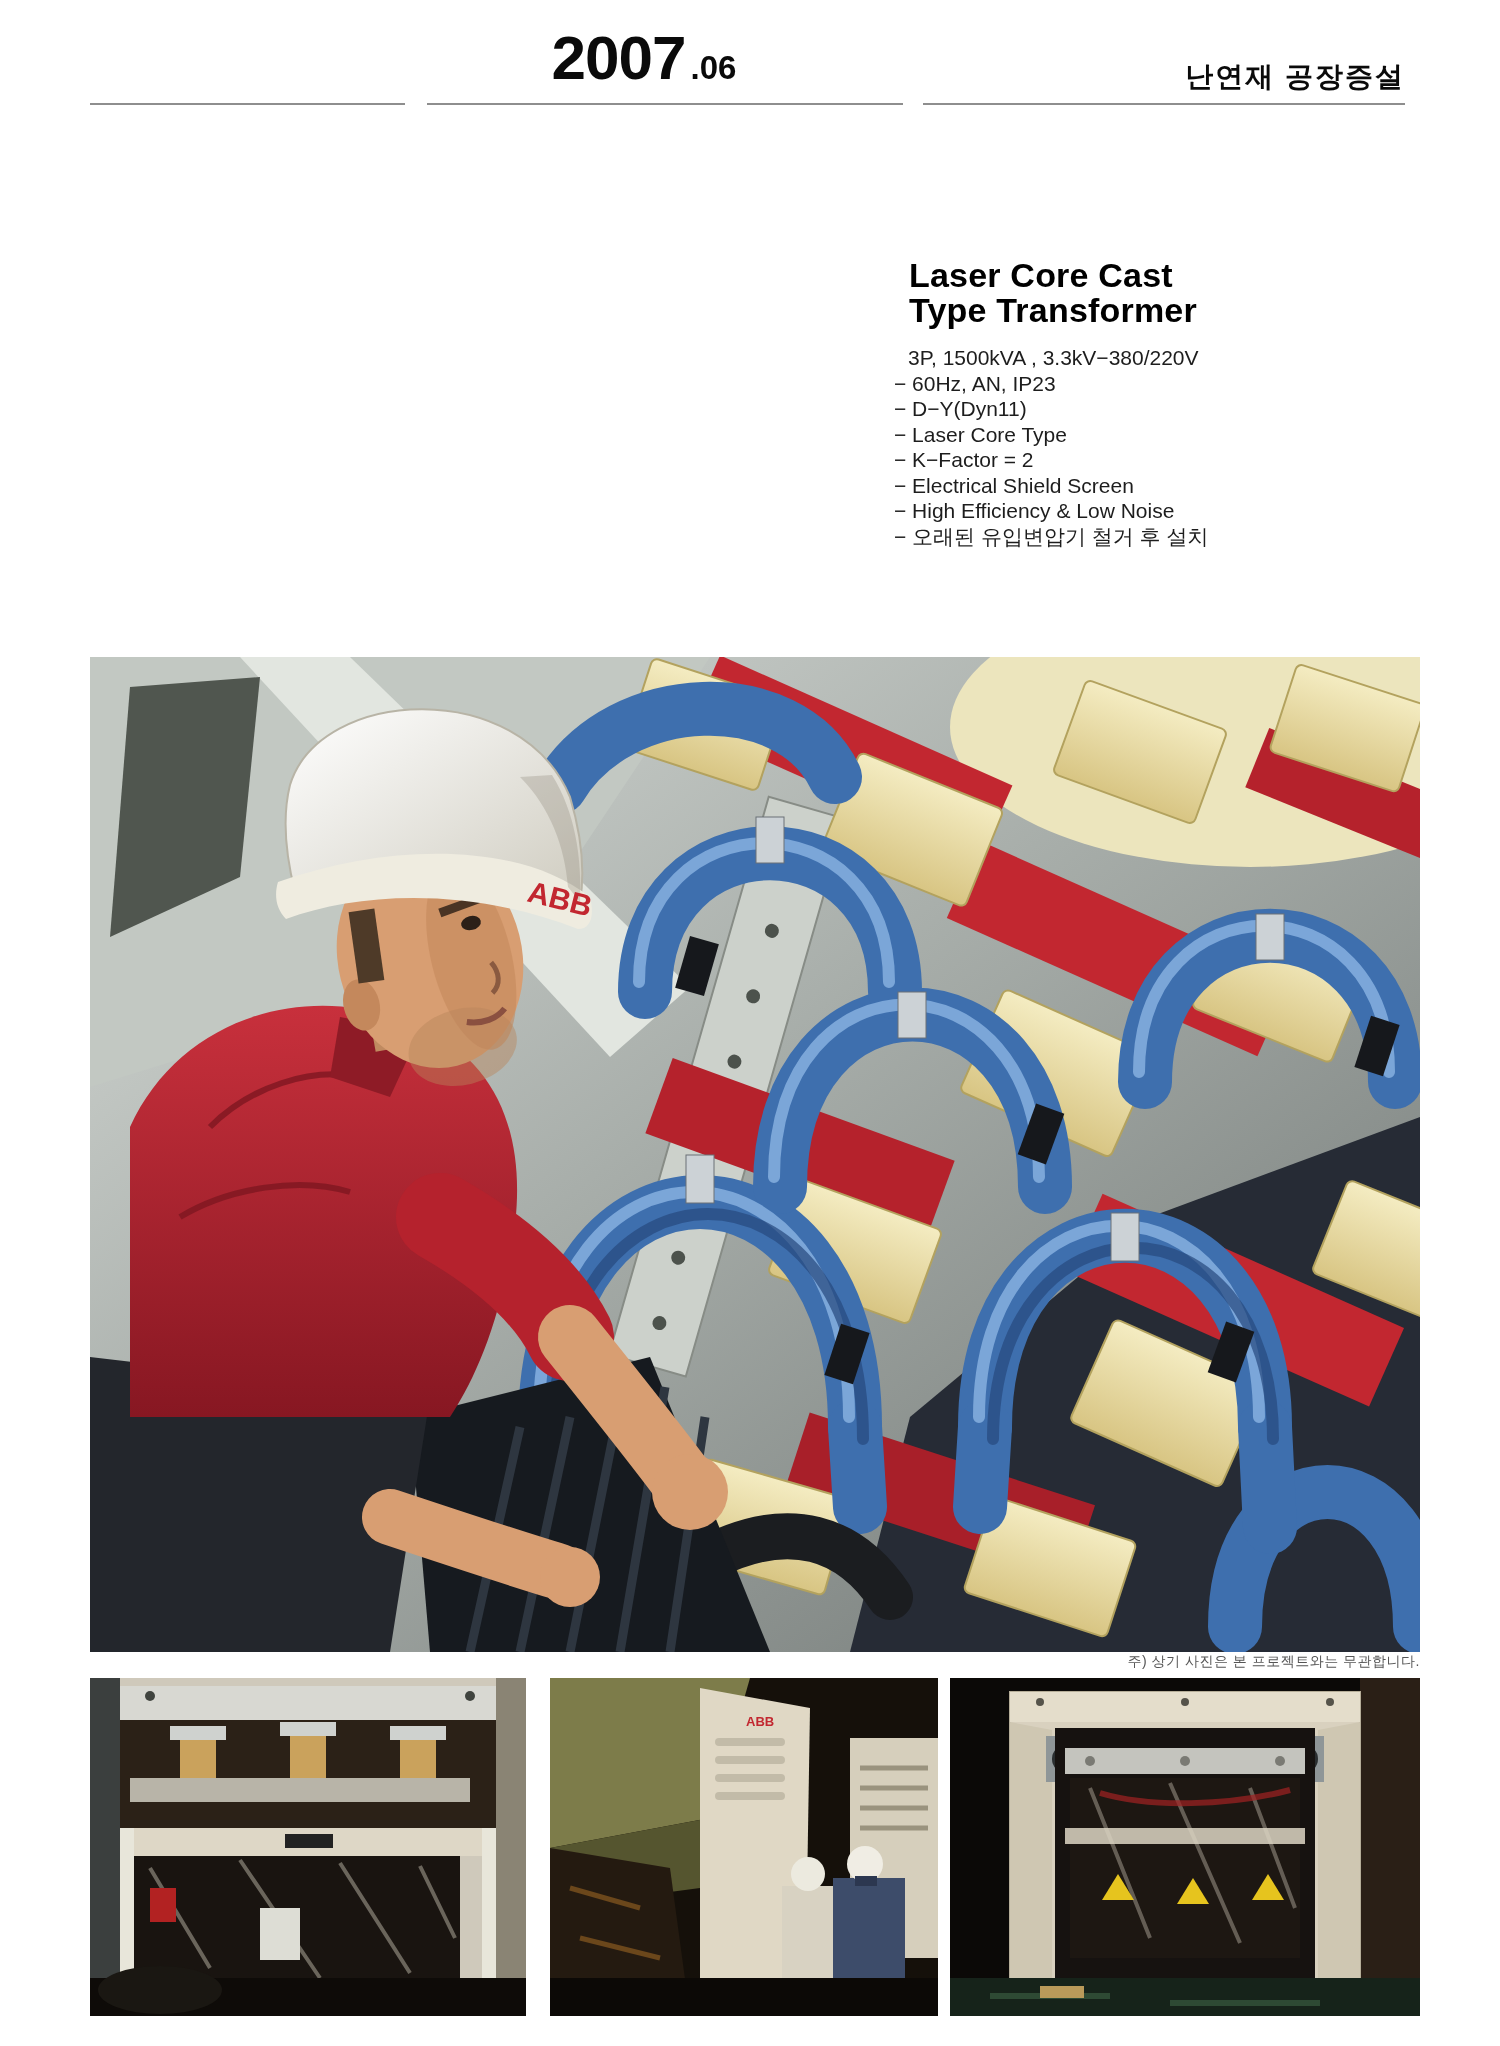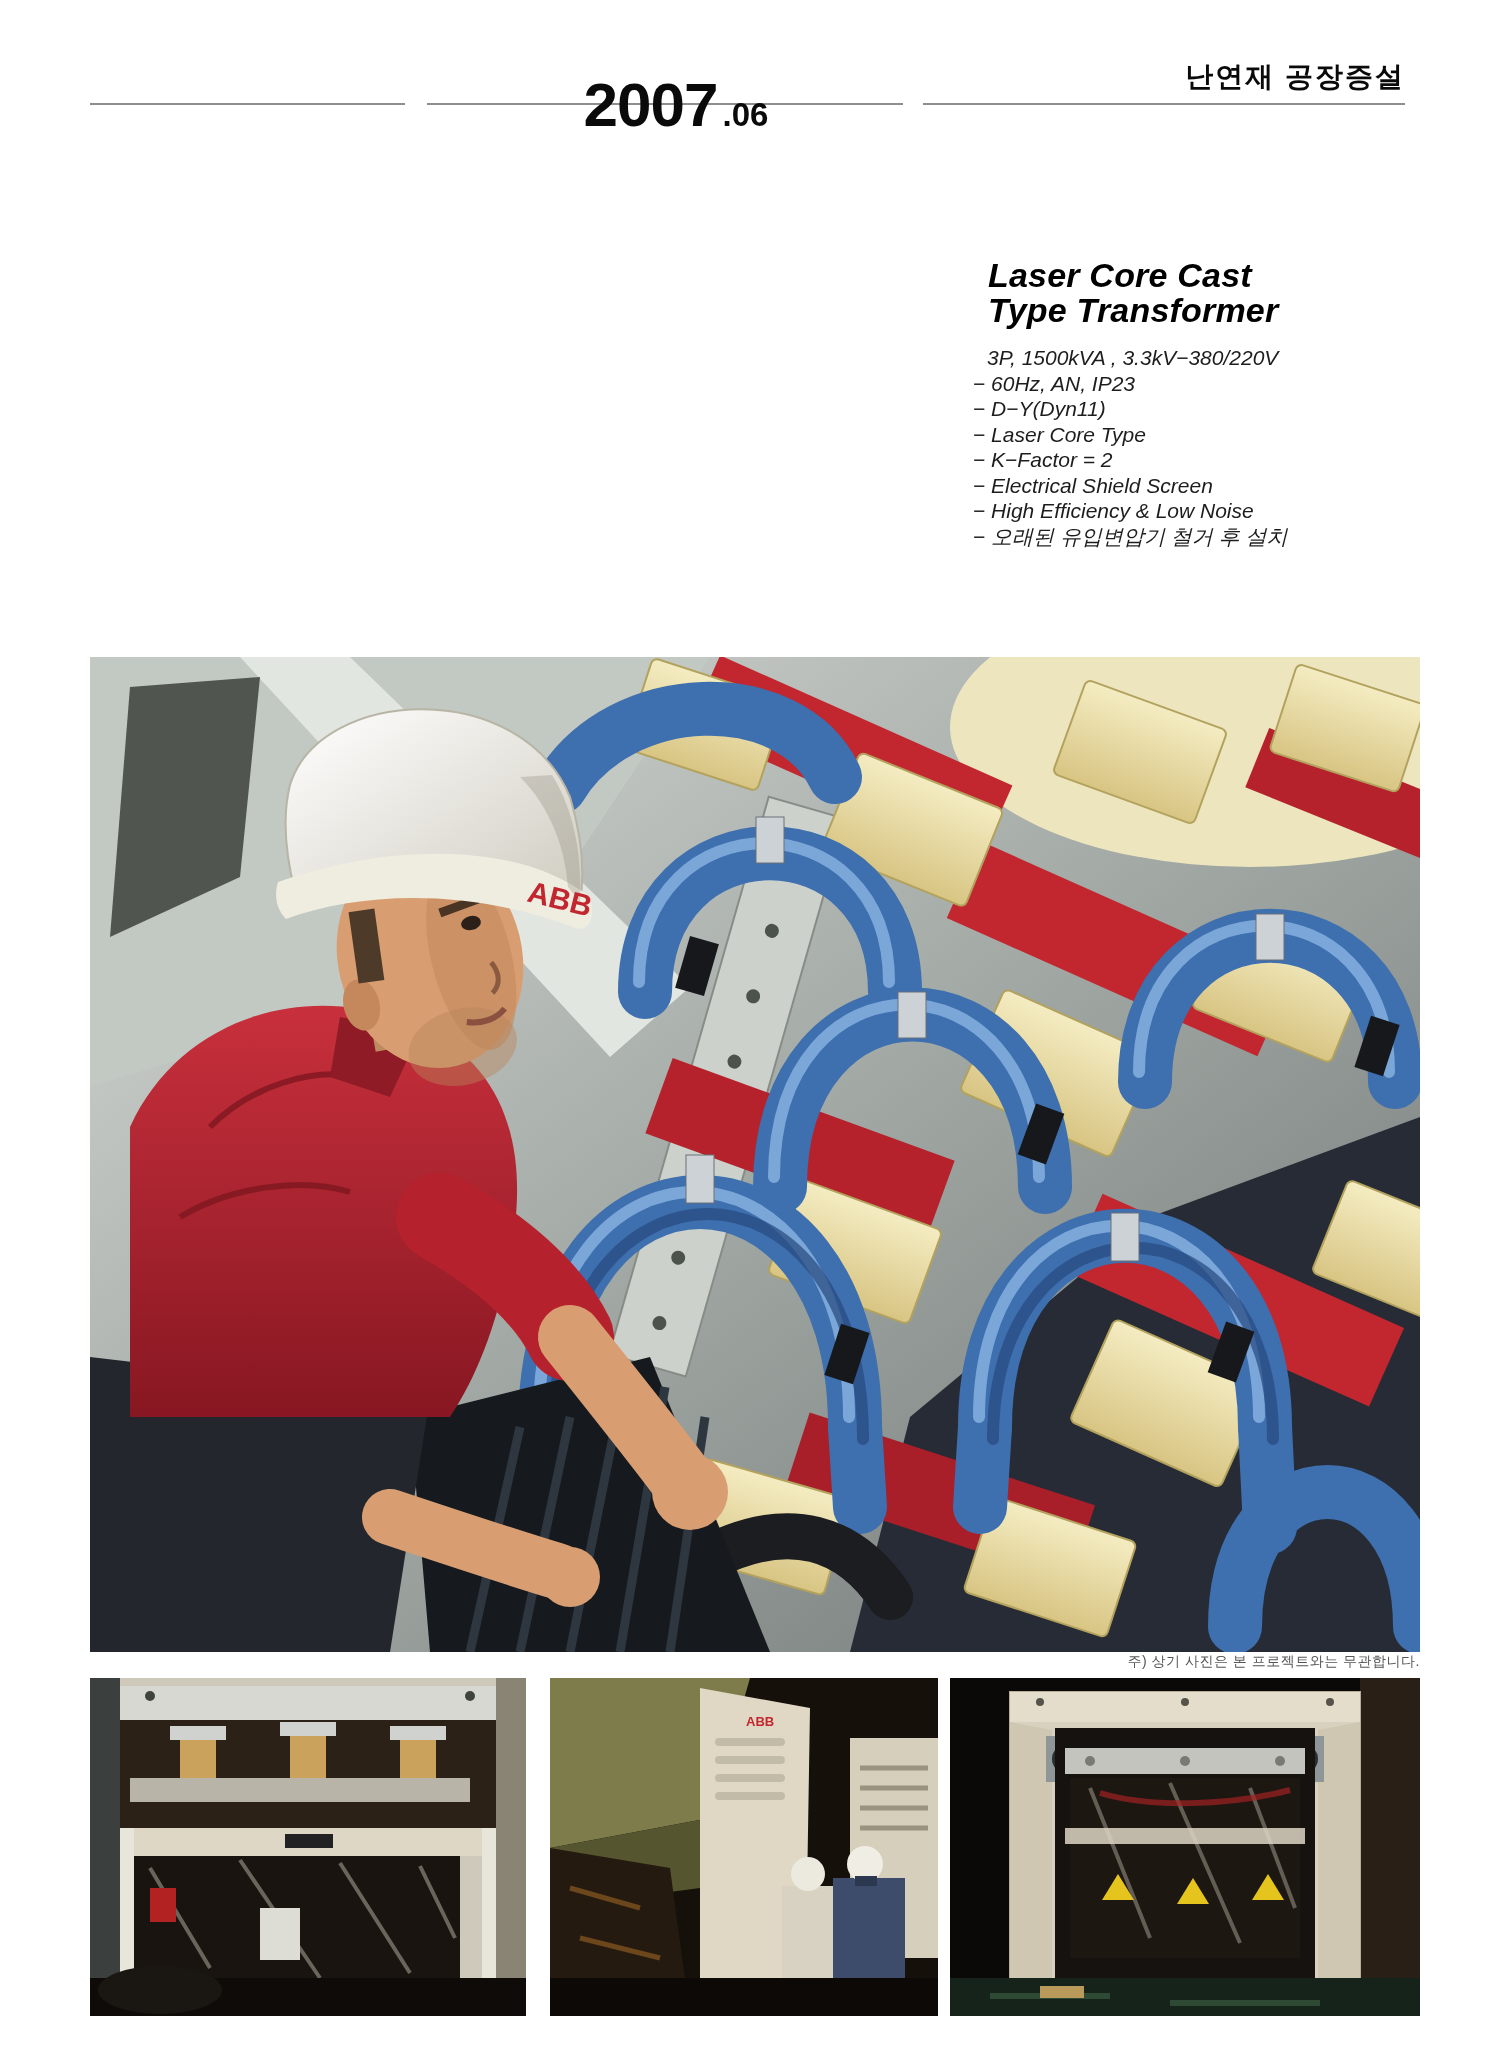--- a/index.html
+++ b/index.html
@@ -5,30 +5,30 @@
   html,body { margin:0; padding:0; background:#ffffff; }
   .page {
     position:relative; width:1500px; height:2046px; background:#ffffff;
     font-family:"Liberation Sans","DejaVu Sans",sans-serif; color:#111; overflow:hidden;
   }
   .rule { position:absolute; top:103px; height:2px; background:#8e8e8e; }
   .rule-left   { left:90px;  width:315px; }
   .rule-center { left:427px; width:476px; }
   .rule-right  { left:923px; width:482px; }
 
-  .date-block { position:absolute; left:438px; top:22px; width:476px; text-align:center; white-space:nowrap;margin-top:47px; }
+  .date-block { position:absolute; left:406px; top:22px; width:476px; text-align:center; white-space:nowrap; }
   .date-year   { font-size:62px; font-weight:bold; letter-spacing:-1px; color:#0a0a0a; }
   .date-suffix { font-size:33px; font-weight:bold; margin-left:5px; color:#0a0a0a; }
 
   .section-title {
     position:absolute; right:95px; top:58px; font-size:28px; font-weight:bold;
     letter-spacing:2px; color:#0a0a0a; white-space:nowrap;
   }
 
-  .product { position:absolute; left:973px; top:258px;font-style:italic; }
+  .product { position:absolute; left:894px; top:258px; }
   .product-title { font-size:34px; font-weight:bold; line-height:35px; letter-spacing:.2px; padding-left:15px; color:#000; white-space:nowrap; }
   .spec-list { margin-top:17px; font-size:21px; line-height:25.5px; color:#1d1d1d; }
   .spec-line { white-space:nowrap; }
   .spec-line:first-child { padding-left:14px; }
 
   figure { margin:0; position:absolute; overflow:hidden; }
   figure svg { display:block; width:100%; height:100%; }
   .main-photo { left:90px; top:657px; width:1330px; height:995px; }
   .photo-caption { position:absolute; left:90px; top:1653px; width:1330px; text-align:right; font-size:14px; color:#555; letter-spacing:.5px; }
   .bp1 { left:90px;  top:1678px; width:436px; height:338px; }

